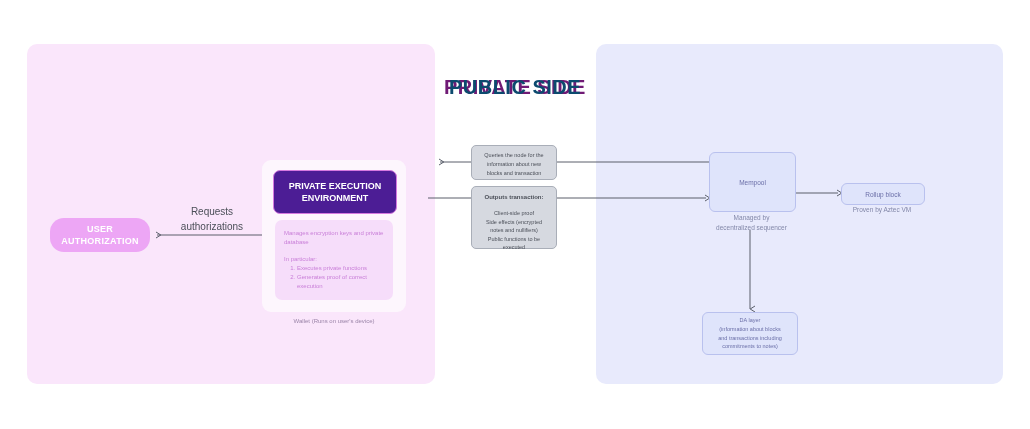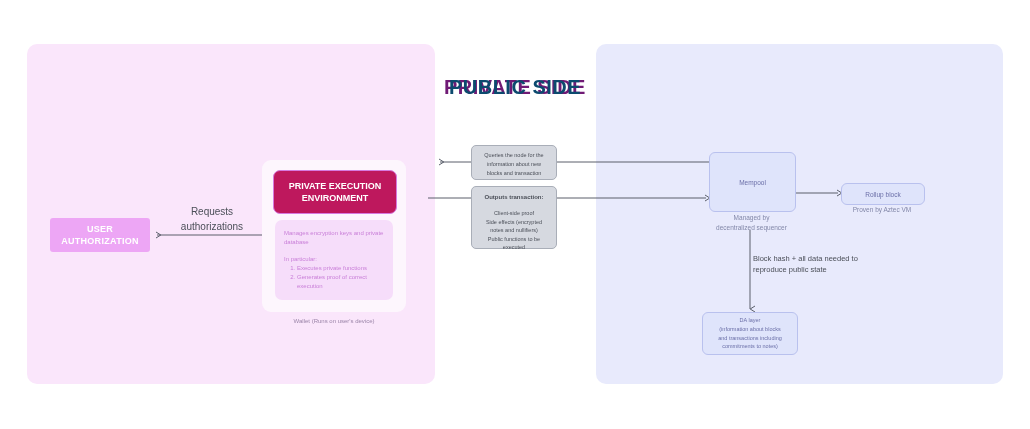--- a/index.html
+++ b/index.html
@@ -54,21 +54,21 @@
   }
 
   
   #user-auth-box {
     position: absolute;
     left: 50px;
     top: 218px;
     width: 100px;
     height: 34px;
     background: #eda6f5;
-    border-radius: 3px;
+    border-radius: 14px;
     color: #ffffff;
     font-size: 9px;
     font-weight: bold;
     display: flex;
     align-items: center;
     justify-content: center;
     text-align: center;
     line-height: 1.35;
     letter-spacing: 0.3px;
   }
@@ -82,21 +82,21 @@
     height: 152px;
     background: #fdf6fd;
     border-radius: 9px;
   }
   #pee-box {
     position: absolute;
     left: 273px;
     top: 170px;
     width: 122px;
     height: 42px;
-    background: #be185d;
+    background: #4c1d95;
     border: 1px solid #d67ae0;
     border-radius: 7px;
     color: #ffffff;
     font-size: 9px;
     font-weight: bold;
     display: flex;
     align-items: center;
     justify-content: center;
     text-align: center;
     line-height: 1.35;
@@ -356,24 +356,20 @@
   <div id="mempool-caption">
     <span>Managed by</span><br>
     <span>decentralized sequencer</span>
   </div>
 
   <div id="rollup-box">
     <span>Rollup block</span>
   </div>
   <div id="rollup-caption">Proven by Aztec VM</div>
 
-  <div class="edge-label" id="blockhash-label">
-    <span>Block hash + all data needed to</span><br>
-    <span>reproduce public state</span>
-  </div>
 
   <div id="da-box">
     <span>
       <span>DA layer</span><br>
       <span>(information about blocks</span><br>
       <span>and transactions including</span><br>
       <span>commitments to notes)</span>
     </span>
   </div>
 

